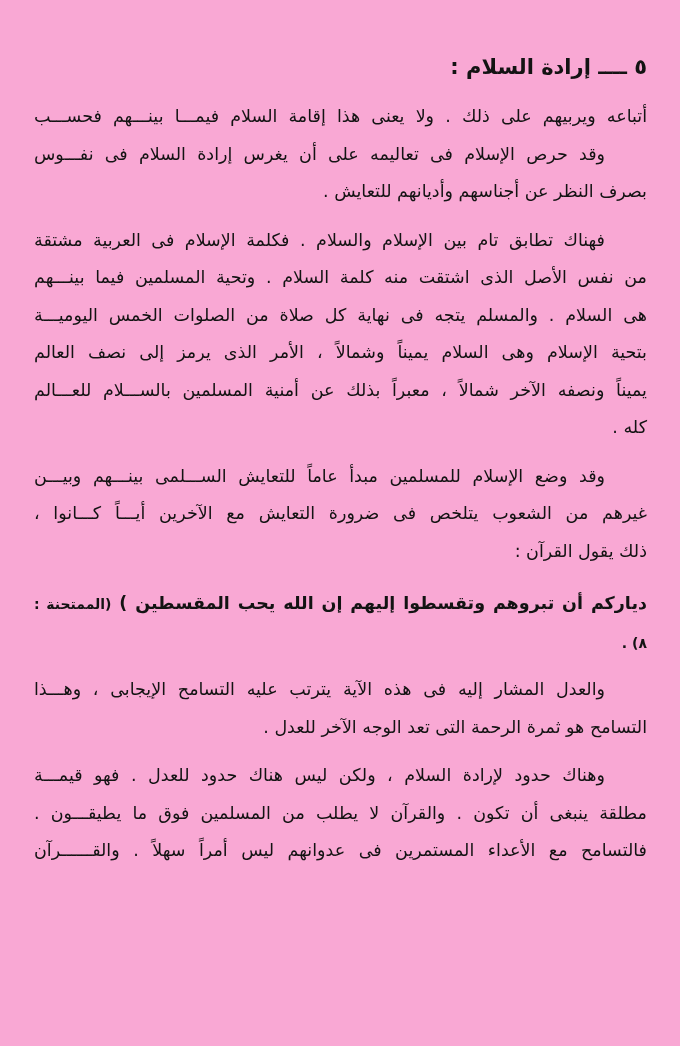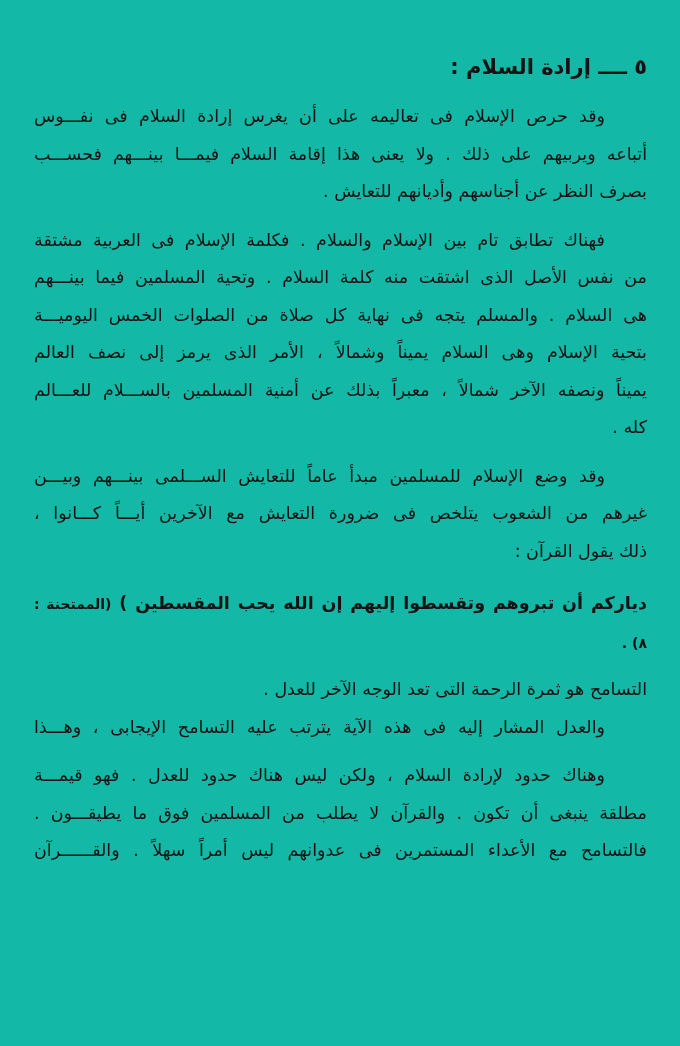--- a/index.html
+++ b/index.html
@@ -5,21 +5,21 @@
   html, body {
     margin: 0;
     padding: 0;
     background: #e8e8e8;
   }
   .page {
     position: relative;
     width: 680px;
     height: 1046px;
     margin: 0 auto;
-    background: #14b8a6;
+    background: #f9a8d4;
     color: #131313;
     font-family: "DejaVu Sans", sans-serif;
     direction: rtl;
     box-sizing: border-box;
     padding: 52px 33px 26px 34px;
     display: flex;
     flex-direction: column;
     overflow: hidden;
   }
   .heading {
@@ -62,22 +62,22 @@
   }
 </style>
 </head>
 <body>
 
 <div class="page">
 
   <h1 class="heading">٥ ــــ إرادة السلام :</h1>
 
   <div class="para">
+    <div class="line">أتباعه ويربيهم على ذلك . ولا يعنى هذا إقامة السلام فيمـــا بينـــهم فحســـب</div>
     <div class="line first">وقد حرص الإسلام فى تعاليمه على أن يغرس إرادة السلام فى نفـــوس</div>
-    <div class="line">أتباعه ويربيهم على ذلك . ولا يعنى هذا إقامة السلام فيمـــا بينـــهم فحســـب</div>
     <div class="line last">بصرف النظر عن أجناسهم وأديانهم للتعايش .</div>
   </div>
 
   <div class="para">
     <div class="line first">فهناك تطابق تام بين الإسلام والسلام . فكلمة الإسلام فى العربية مشتقة</div>
     <div class="line">من نفس الأصل الذى اشتقت منه كلمة السلام . وتحية المسلمين فيما بينـــهم</div>
     <div class="line">هى السلام . والمسلم يتجه فى نهاية كل صلاة من الصلوات الخمس اليوميـــة</div>
     <div class="line">بتحية الإسلام وهى السلام يميناً وشمالاً ، الأمر الذى يرمز إلى نصف العالم</div>
     <div class="line">يميناً ونصفه الآخر شمالاً ، معبراً بذلك عن أمنية المسلمين بالســـلام للعـــالم</div>
     <div class="line last">كله .</div>
@@ -90,22 +90,22 @@
   </div>
 
   <div class="verse-block">
     <div class="line last">
       <span>دياركم أن تبروهم وتقسطوا إليهم إن الله يحب المقسطين )</span>
       <span class="citation">(الممتحنة : ٨) .</span>
     </div>
   </div>
 
   <div class="para">
+    <div class="line first">والعدل المشار إليه فى هذه الآية يترتب عليه التسامح الإيجابى ، وهـــذا</div>
     <div class="line last">التسامح هو ثمرة الرحمة التى تعد الوجه الآخر للعدل .</div>
-    <div class="line first">والعدل المشار إليه فى هذه الآية يترتب عليه التسامح الإيجابى ، وهـــذا</div>
   </div>
 
   <div class="para">
     <div class="line first">وهناك حدود لإرادة السلام ، ولكن ليس هناك حدود للعدل . فهو قيمـــة</div>
     <div class="line">مطلقة ينبغى أن تكون . والقرآن لا يطلب من المسلمين فوق ما يطيقـــون .</div>
     <div class="line">فالتسامح مع الأعداء المستمرين فى عدوانهم ليس أمراً سهلاً . والقــــــرآن</div>
   </div>
 
 </div>
 

